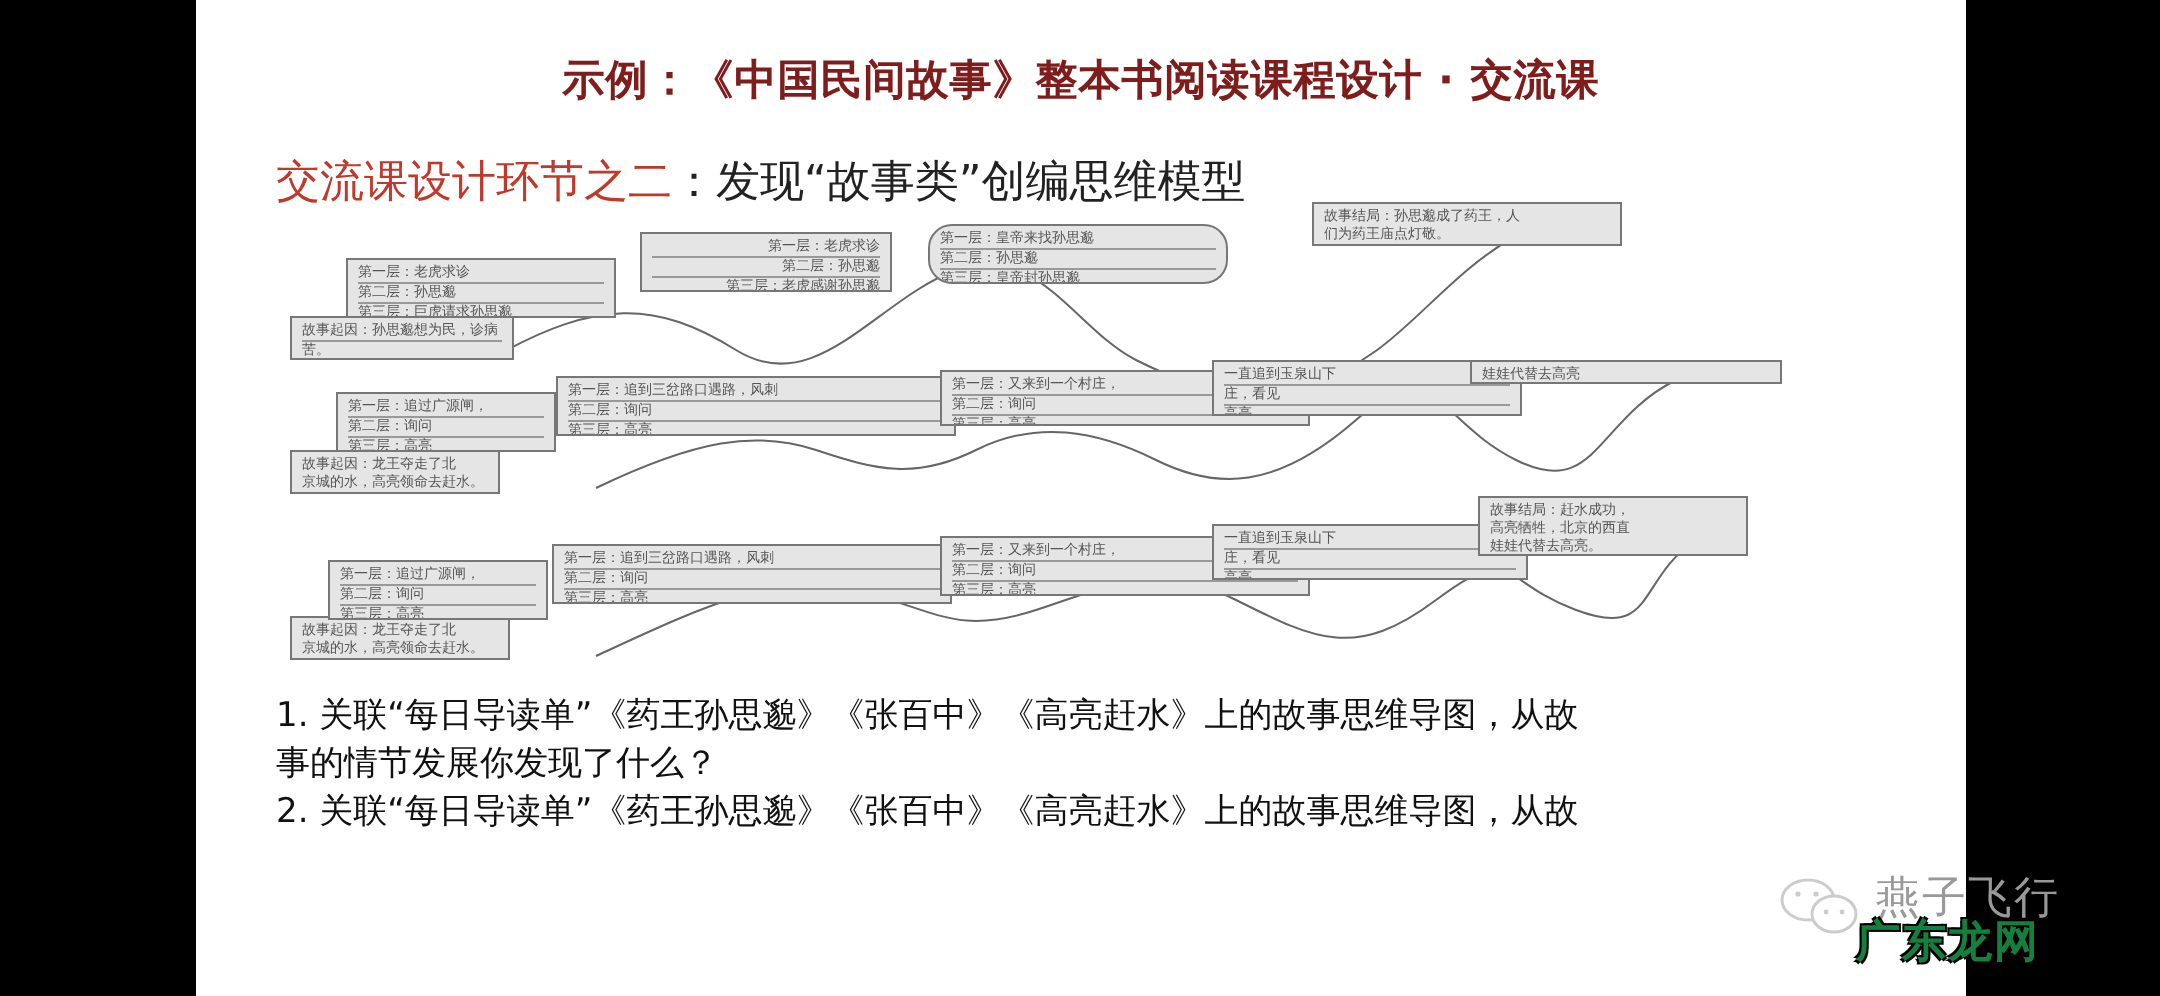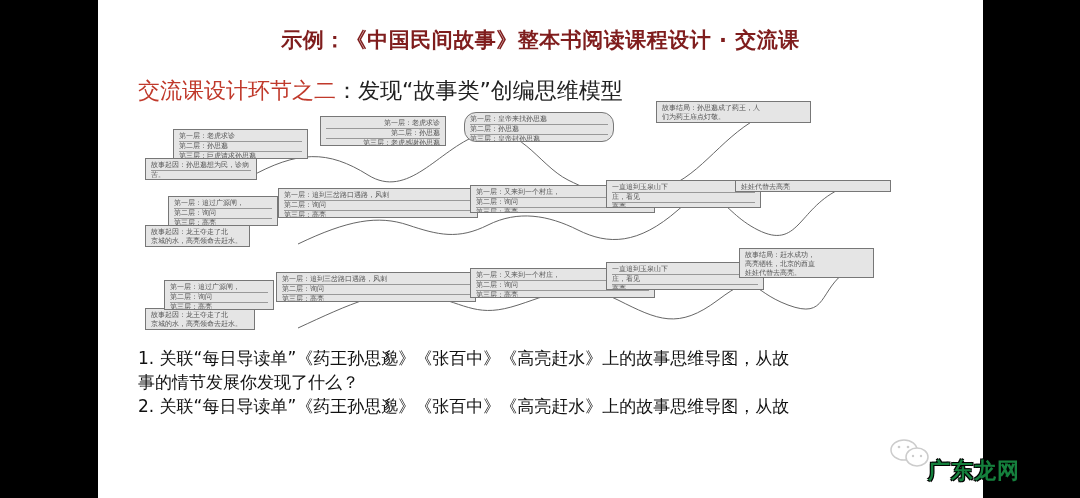--- a/index.html
+++ b/index.html
@@ -164,14 +164,15 @@
       <ellipse cx="16" cy="14" rx="13" ry="10"></ellipse>
       <ellipse cx="29" cy="21" rx="11" ry="9" fill="#fff"></ellipse>
     </g>
     <g fill="#ccc">
       <circle cx="11" cy="11" r="1.3"></circle>
         <circle cx="20" cy="11" r="1.3"></circle>
       <circle cx="25" cy="20" r="1.2"></circle>
         <circle cx="33" cy="20" r="1.2"></circle>
     </g>
   </svg>
+  <span class="wm-top">燕子飞行</span>
   <span class="wm-bottom">广东龙网</span>
 </div>
 
 </body></html>

